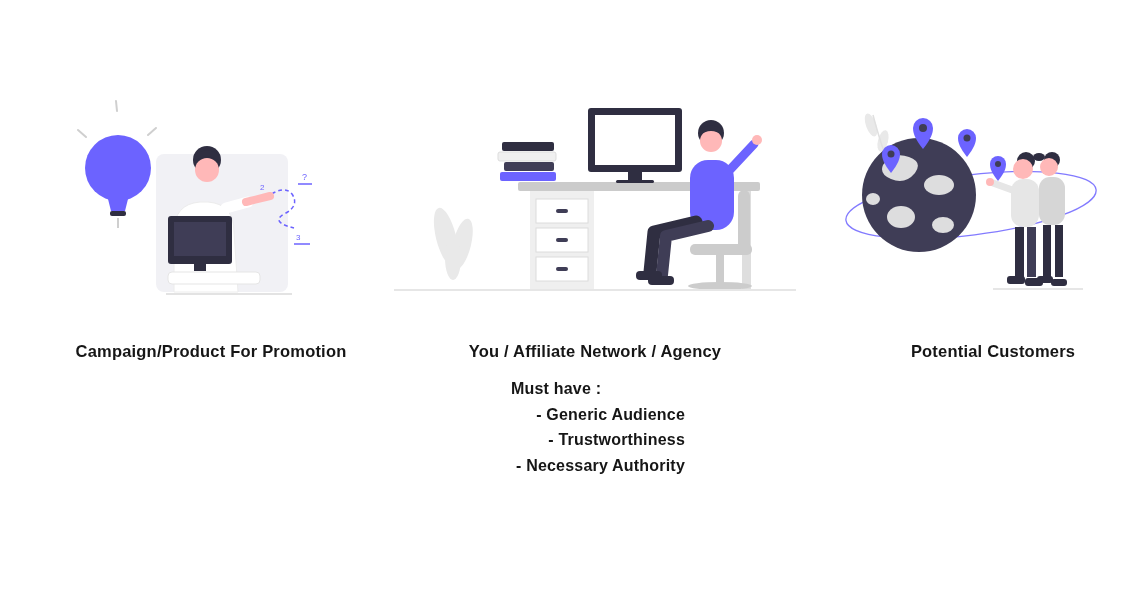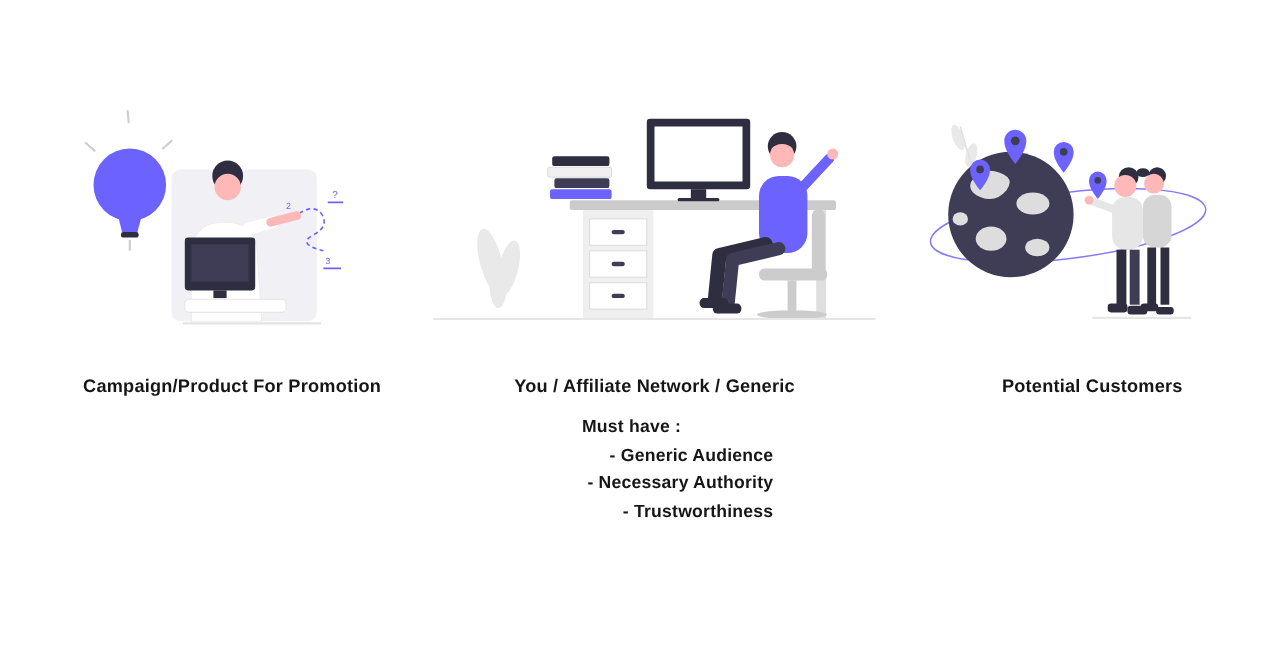--- a/index.html
+++ b/index.html
@@ -25,21 +25,21 @@
     font-weight:600;
     letter-spacing:.2px;
     color:#161616;
   }
   .label-campaign  { left:36px;  }
   .label-middle    { left:420px; }
   .label-customers { left:818px; }
 
   .details {
     position:absolute;
-    left:529px;
+    left:511px;
     top:376px;
     font-size:16px;
     font-weight:600;
     letter-spacing:.2px;
     color:#161616;
     line-height:25.5px;
   }
   .detail-item { padding-left:5px;text-align:right; }
 
   svg { display:block; }
@@ -151,27 +151,27 @@
         <path d="M309,34 q12,-10 24,0 l0,-6 q-12,-9 -24,0 Z" fill="#2f2e41"></path>
         <path d="M306,120 L264,130 L260,170" fill="none" stroke="#2f2e41" stroke-width="13" stroke-linecap="round" stroke-linejoin="round"></path>
         <path d="M318,124 L276,134 L272,173" fill="none" stroke="#3f3d56" stroke-width="12" stroke-linecap="round" stroke-linejoin="round"></path>
         <rect x="246" y="169" width="26" height="9" rx="4" fill="#2f2e41"></rect>
         <rect x="258" y="174" width="26" height="9" rx="4" fill="#2f2e41"></rect>
       </g>
 
       <line x1="4" y1="188" x2="406" y2="188" stroke="#e6e6e6" stroke-width="2"></line>
     </svg>
   </div>
-  <div class="col-label label-middle">You / Affiliate Network / Generic</div>
+  <div class="col-label label-middle">You / Affiliate Network / Agency</div>
 
   <div class="details">
     <div>Must have :</div>
     <div class="detail-item">- Generic Audience</div>
+    <div class="detail-item">- Trustworthiness</div>
     <div class="detail-item">- Necessary Authority</div>
-    <div class="detail-item">- Trustworthiness</div>
   </div>
 
   <div class="illus illus-globe">
     <svg viewBox="0 0 262 192" width="262" height="192">
 
       <g>
         <ellipse cx="28" cy="22" rx="5" ry="12" transform="rotate(-20 28 22)" fill="#e9e9e9"></ellipse>
         <ellipse cx="40" cy="38" rx="5" ry="11" transform="rotate(15 40 38)" fill="#e9e9e9"></ellipse>
         <path d="M30,12 q8,30 14,44" stroke="#e0e0e0" fill="none" stroke-width="1.5"></path>
       </g>

